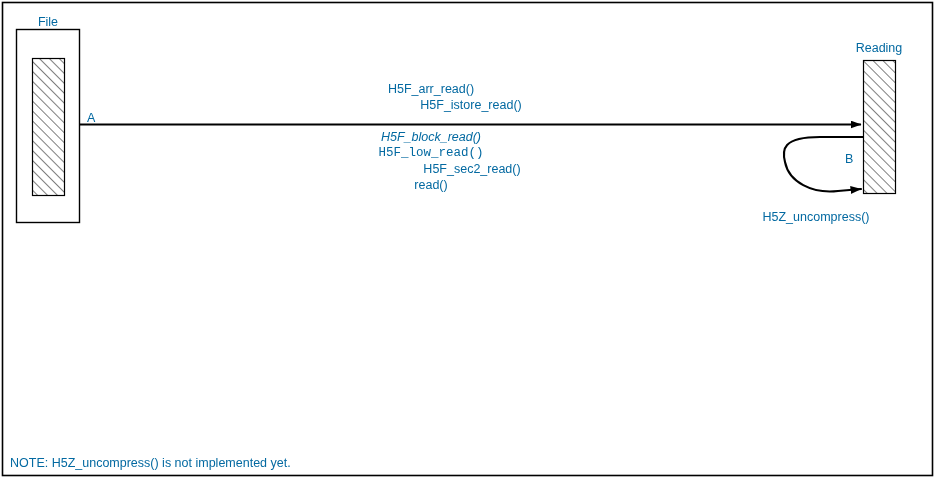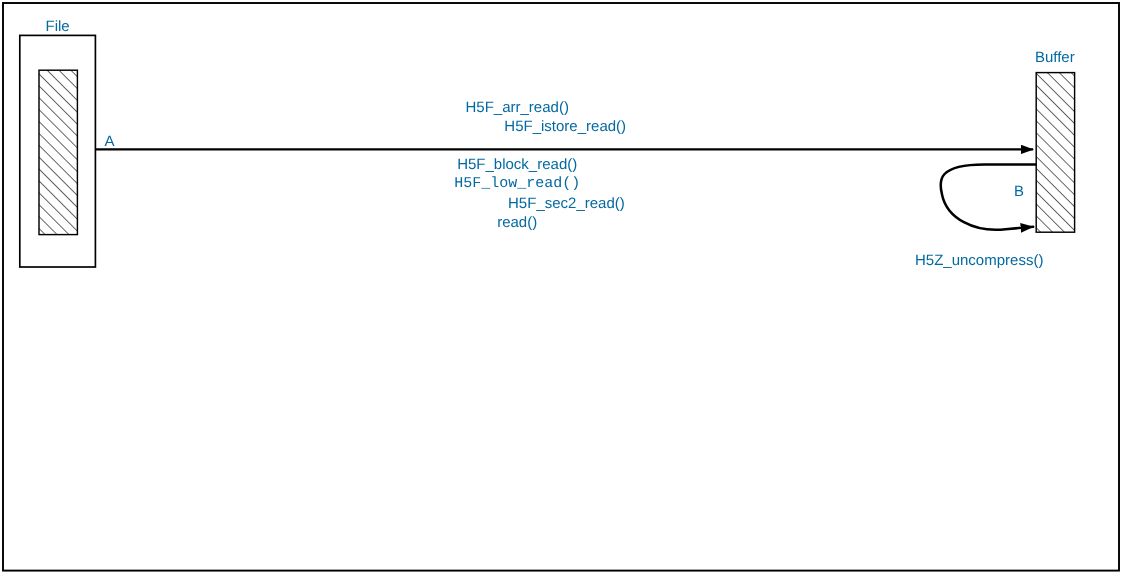--- a/index.html
+++ b/index.html
@@ -80,27 +80,28 @@
     <line x1="80" y1="124.5" x2="861" y2="124.5" stroke="#000000" stroke-width="1.8" marker-end="url(#arrowhead)"></line>
 
     <path d="M 863 137 L 820 137 C 782 137 782 150 785 162 C 789 182 812 194 838 191 L 861 189" fill="none" stroke="#000000" stroke-width="2.1" stroke-linecap="round" marker-end="url(#arrowhead)"></path>
   </svg>
 
 
   <div class="lbl lbl-center box-label" style="left:48px; top:16px;">File</div>
 
   <div class="lbl node-label" style="left:87px; top:112px;">A</div>
 
-  <div class="lbl lbl-center box-label" style="left:879px; top:42px;">Buffer</div>
+  <div class="lbl lbl-center box-label" style="left:879px; top:42px;">Reading</div>
 
   <div class="lbl node-label" style="left:845px; top:153px;">B</div>
 
   <div class="lbl lbl-center call-label" style="left:431px; top:83px;">H5F_arr_read()</div>
   <div class="lbl lbl-center call-label" style="left:431px; top:99px;margin-left:40px;">H5F_istore_read()</div>
-  <div class="lbl lbl-center call-label" style="left:431px; top:131px;">H5F_block_read()</div>
+  <div class="lbl lbl-center call-label" style="left:431px; top:131px;font-style:italic;">H5F_block_read()</div>
   <div class="lbl lbl-center call-label" style="left:431px; top:147px;font-family:Liberation Mono, monospace;">H5F_low_read()</div>
   <div class="lbl lbl-center call-label" style="left:455px; top:163px;margin-left:17px;">H5F_sec2_read()</div>
   <div class="lbl lbl-center call-label" style="left:431px; top:179px;">read()</div>
 
   <div class="lbl lbl-center call-label" style="left:816px; top:211px;">H5Z_uncompress()</div>
 
+  <div class="lbl" id="note-text" style="left:10px; top:457px;">NOTE: H5Z_uncompress() is not implemented yet.</div>
 
 </div>
 
 </body></html>

